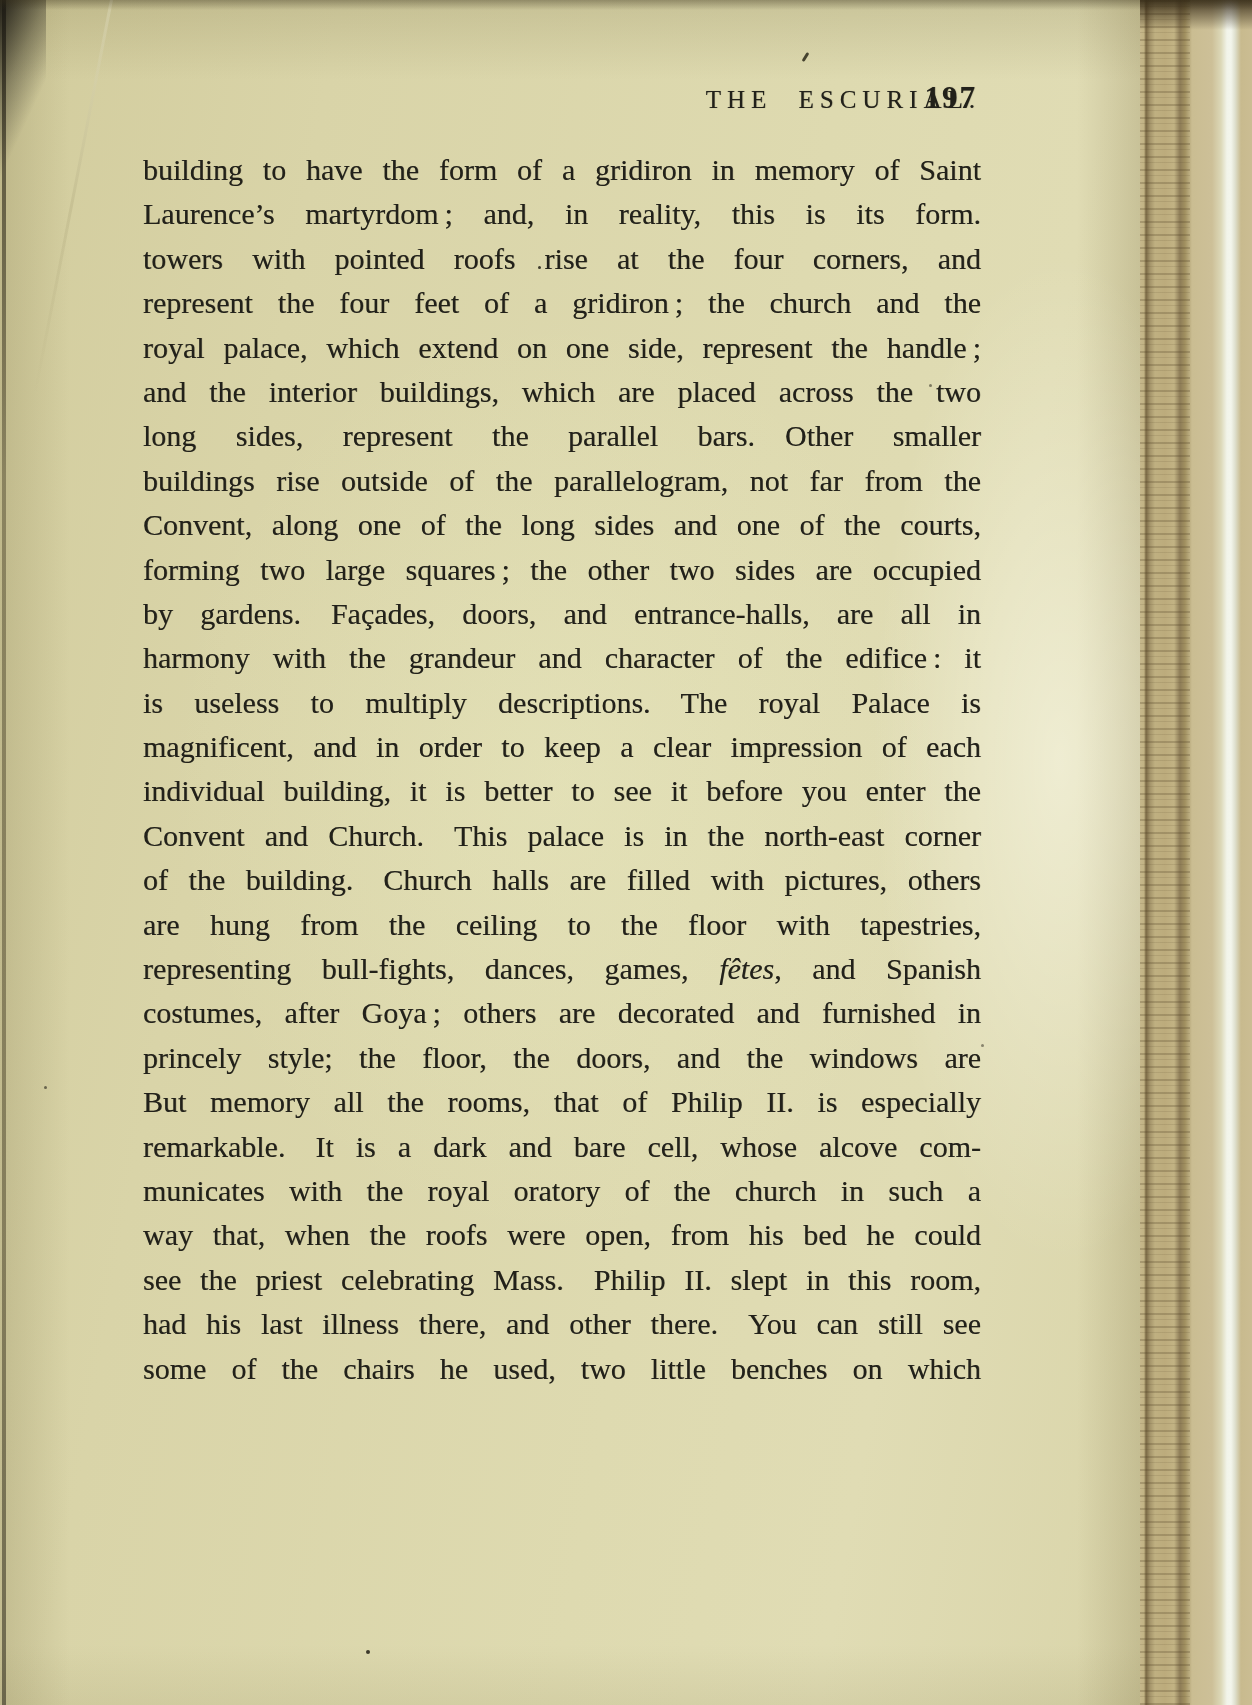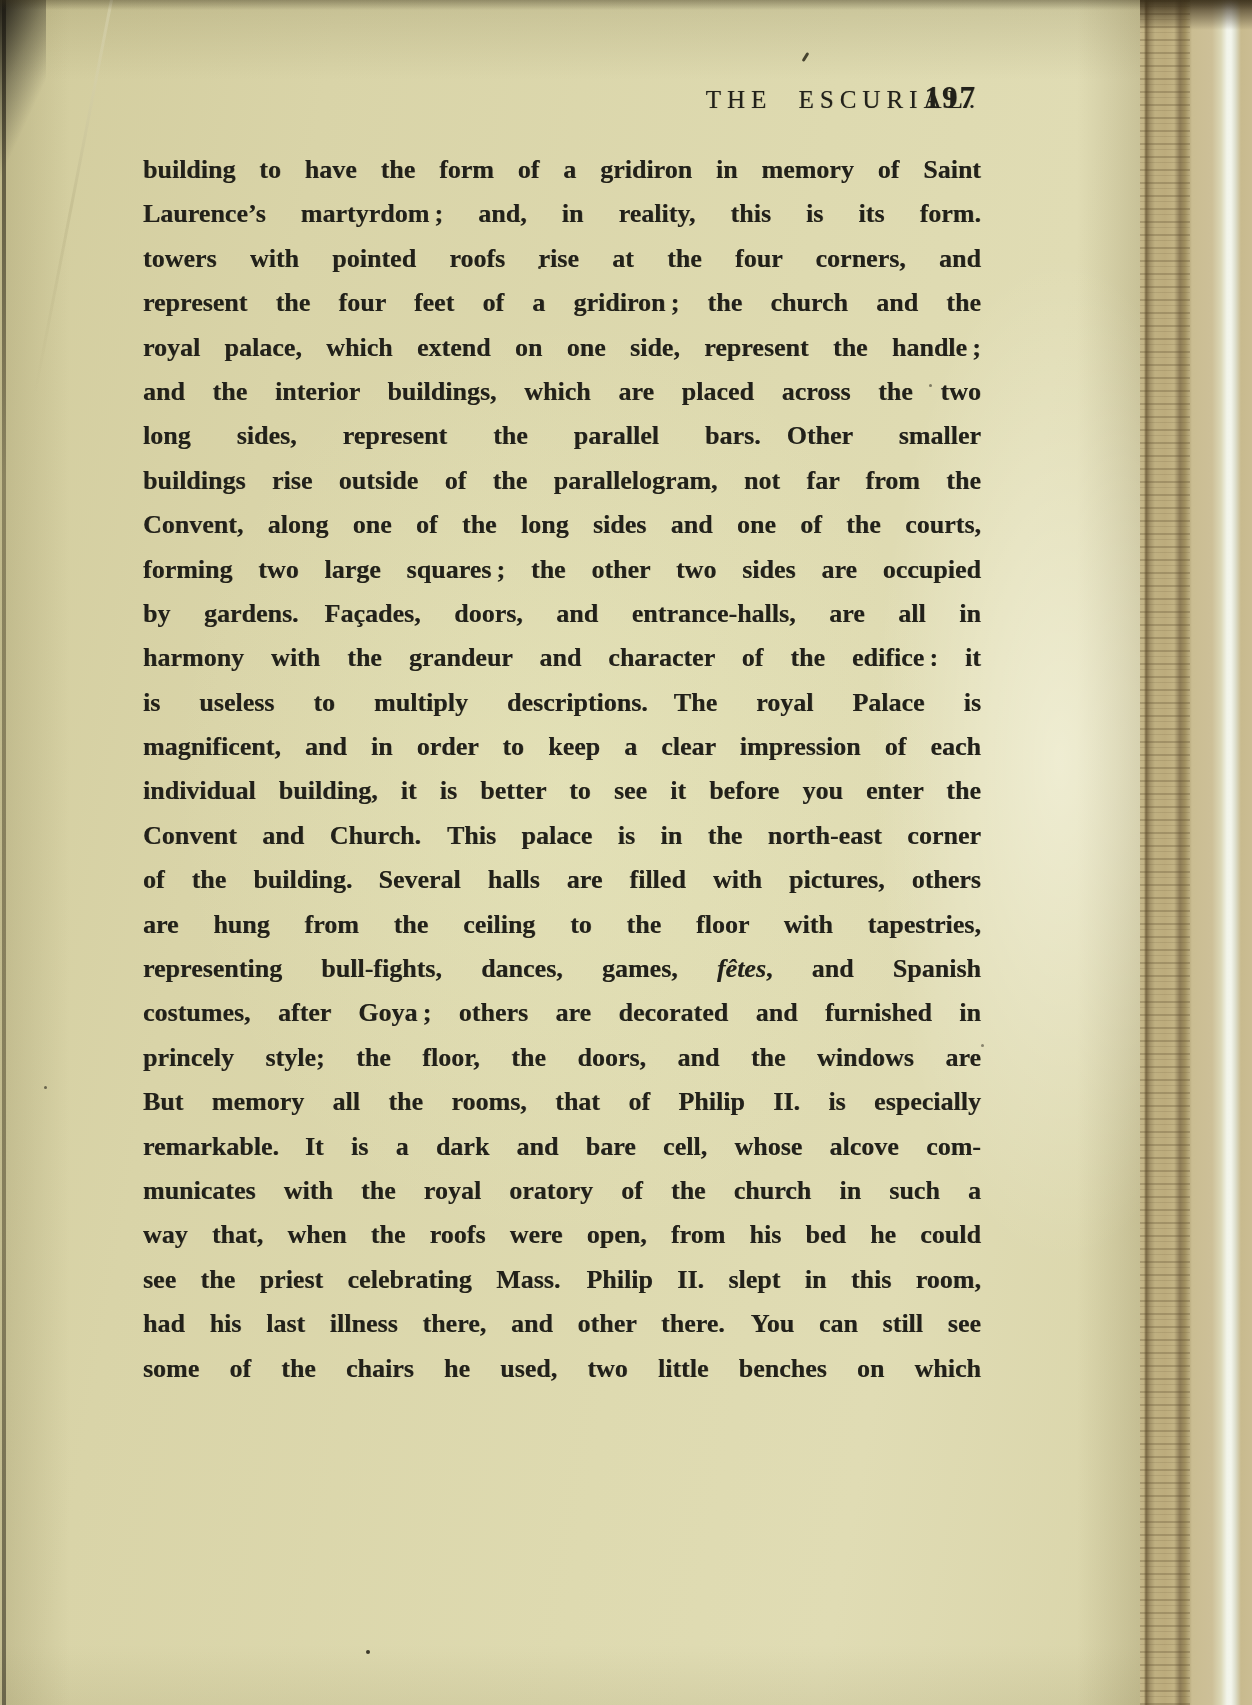--- a/index.html
+++ b/index.html
@@ -31,24 +31,23 @@
     font-size: 25px; font-weight: normal; letter-spacing: 6px; word-spacing: 14px;
     text-shadow: 0.4px 0.4px 0.7px rgba(34,33,26,0.45);
   }
   .page-number {
     position: absolute; right: 4px; top: 0; font-size: 31px; font-weight: bold;
     letter-spacing: 2px; text-shadow: 0.4px 0.4px 0.7px rgba(34,33,26,0.45); text-align: center;
   }
   
   .text-block { position: absolute; left: 143px; top: 148px; width: 838px; color: var(--ink, #22211a); }
   .line {
-    font-size: 26px; height: 44.4px; line-height: 44.4px;
+    font-size: 30px; height: 44.4px; line-height: 44.4px;
     text-align: justify; text-align-last: justify;
     text-shadow: 0.4px 0.4px 0.6px rgba(35,34,25,0.45);
-    font-weight: bold;
   }
   .it { font-style: italic; }
   
   .fore-edge {
     position: absolute; top: 0; right: 0; width: 112px; height: 100%;
     background: linear-gradient(to right,
       #c7b88c 0px, #c2b384 4px, var(--edge-dark, #7a6844) 6px, #a4946a 10px,
       #bfb081 15px, #bcab7c 25px, #c2b384 34px, var(--edge-mid, #8d7c57) 40px,
       #a19060 45px, #cabd92 52px, #cdc098 72px, #dcd8b8 81px,
       var(--edge-light, #f2f4ea) 87px, #f3f5ec 91px, #dfe0cf 95px, #c8ba8e 101px, #cbbd93 112px);
@@ -111,21 +110,21 @@
       <div class="line"><span>long sides, represent the parallel bars. Other smaller</span></div>
       <div class="line"><span>buildings rise outside of the parallelogram, not far from the</span></div>
       <div class="line"><span>Convent, along one of the long sides and one of the courts,</span></div>
       <div class="line"><span>forming two large squares ; the other two sides are occupied</span></div>
       <div class="line"><span>by gardens. Façades, doors, and entrance-halls, are all in</span></div>
       <div class="line"><span>harmony with the grandeur and character of the edifice : it</span></div>
       <div class="line"><span>is useless to multiply descriptions. The royal Palace is</span></div>
       <div class="line"><span>magnificent, and in order to keep a clear impression of each</span></div>
       <div class="line"><span>individual building, it is better to see it before you enter the</span></div>
       <div class="line"><span>Convent and Church. This palace is in the north-east corner</span></div>
-      <div class="line"><span>of the building. Several halls are filled with pictures, others</span></div>
+      <div class="line"><span>of the building. Church halls are filled with pictures, others</span></div>
       <div class="line"><span>are hung from the ceiling to the floor with tapestries,</span></div>
       <div class="line"><span>representing bull-fights, dances, games, </span><span class="it">fêtes</span><span>, and Spanish</span></div>
       <div class="line"><span>costumes, after Goya ; others are decorated and furnished in</span></div>
       <div class="line"><span>princely style; the floor, the doors, and the windows are</span></div>
       <div class="line"><span>But memory all the rooms, that of Philip II. is especially</span></div>
       <div class="line"><span>remarkable. It is a dark and bare cell, whose alcove com-</span></div>
       <div class="line"><span>municates with the royal oratory of the church in such a</span></div>
       <div class="line"><span>way that, when the roofs were open, from his bed he could</span></div>
       <div class="line"><span>see the priest celebrating Mass. Philip II. slept in this room,</span></div>
       <div class="line"><span>had his last illness there, and other there. You can still see</span></div>

